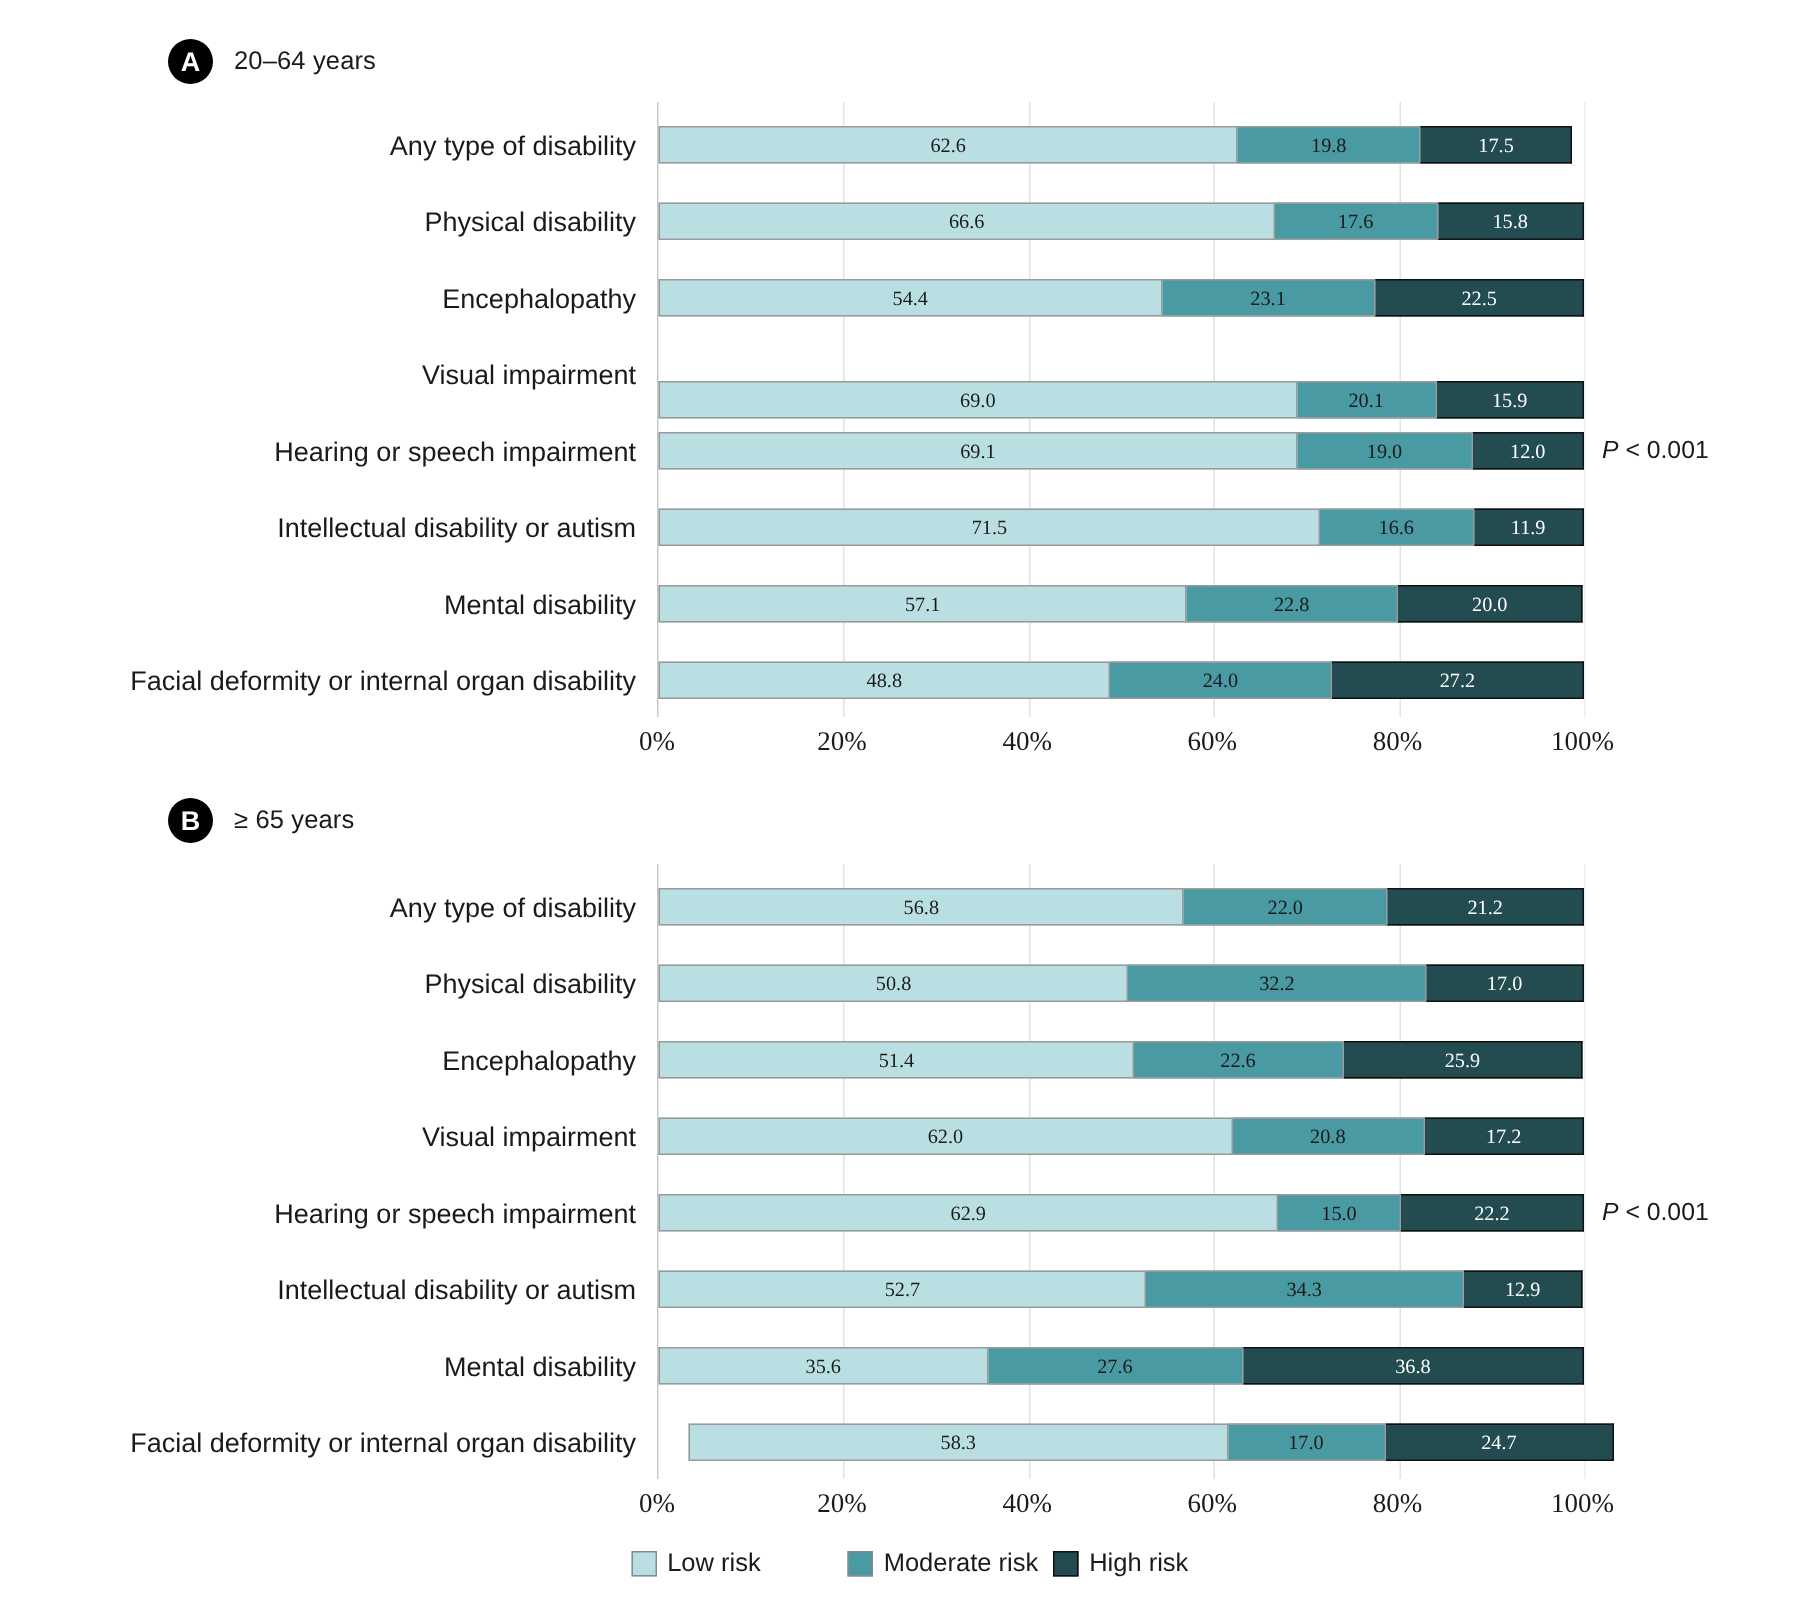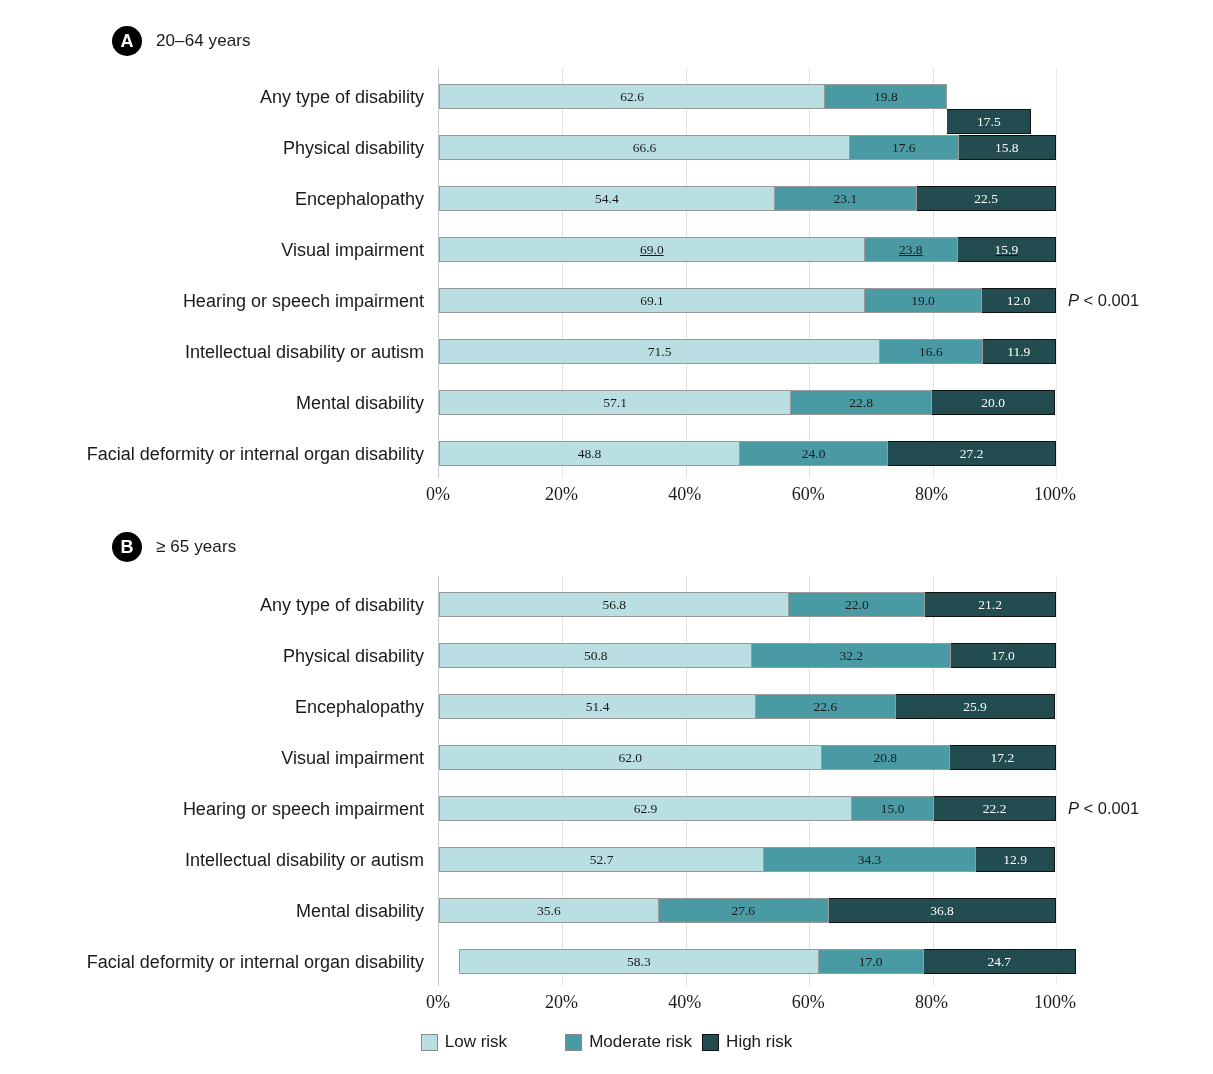--- a/index.html
+++ b/index.html
@@ -193,35 +193,35 @@
         <div class="cat-label" style="top: 443.5px;">Facial deformity or internal organ disability</div>
       </div>
       <div class="plot-area" style="top: 68px; height: 410px;">
         <div class="gridline" style="left: 123.4px;"></div>
         <div class="gridline" style="left: 246.8px;"></div>
         <div class="gridline" style="left: 370.2px;"></div>
         <div class="gridline" style="left: 493.6px;"></div>
         <div class="bar-row" style="top: 16px;">
           <div class="seg seg-low" style="width: 386.242px;">62.6</div>
           <div class="seg seg-mod" style="width: 122.166px;">19.8</div>
-          <div class="seg seg-high" style="width: 84px; margin-top: 25px;">17.5</div>
+          <div class="seg seg-high" style="width: 101px;">17.5</div>
         </div>
         <div class="bar-row" style="top: 67px;">
           <div class="seg seg-low" style="width: 410.922px;">66.6</div>
           <div class="seg seg-mod" style="width: 108.592px;">17.6</div>
           <div class="seg seg-high" style="width: 97.486px;">15.8</div>
         </div>
         <div class="bar-row" style="top: 118px;">
           <div class="seg seg-low" style="width: 335.648px;">54.4</div>
           <div class="seg seg-mod" style="width: 142.527px;">23.1</div>
           <div class="seg seg-high" style="width: 138.825px;">22.5</div>
         </div>
-        <div class="bar-row" style="top: 169px; text-decoration: underline;">
+        <div class="bar-row" style="top: 186px;">
           <div class="seg seg-low" style="width: 425.73px;">69.0</div>
-          <div class="seg seg-mod" style="width: 93.167px;">23.8</div>
+          <div class="seg seg-mod" style="width: 93.167px;">20.1</div>
           <div class="seg seg-high" style="width: 98.103px;">15.9</div>
         </div>
         <div class="bar-row" style="top: 220px;">
           <div class="seg seg-low" style="width: 426.347px;">69.1</div>
           <div class="seg seg-mod" style="width: 117.23px;">19.0</div>
           <div class="seg seg-high" style="width: 74.04px;">12.0</div>
         </div>
         <div class="bar-row" style="top: 271px;">
           <div class="seg seg-low" style="width: 441.155px;">71.5</div>
           <div class="seg seg-mod" style="width: 102.422px;">16.6</div>

